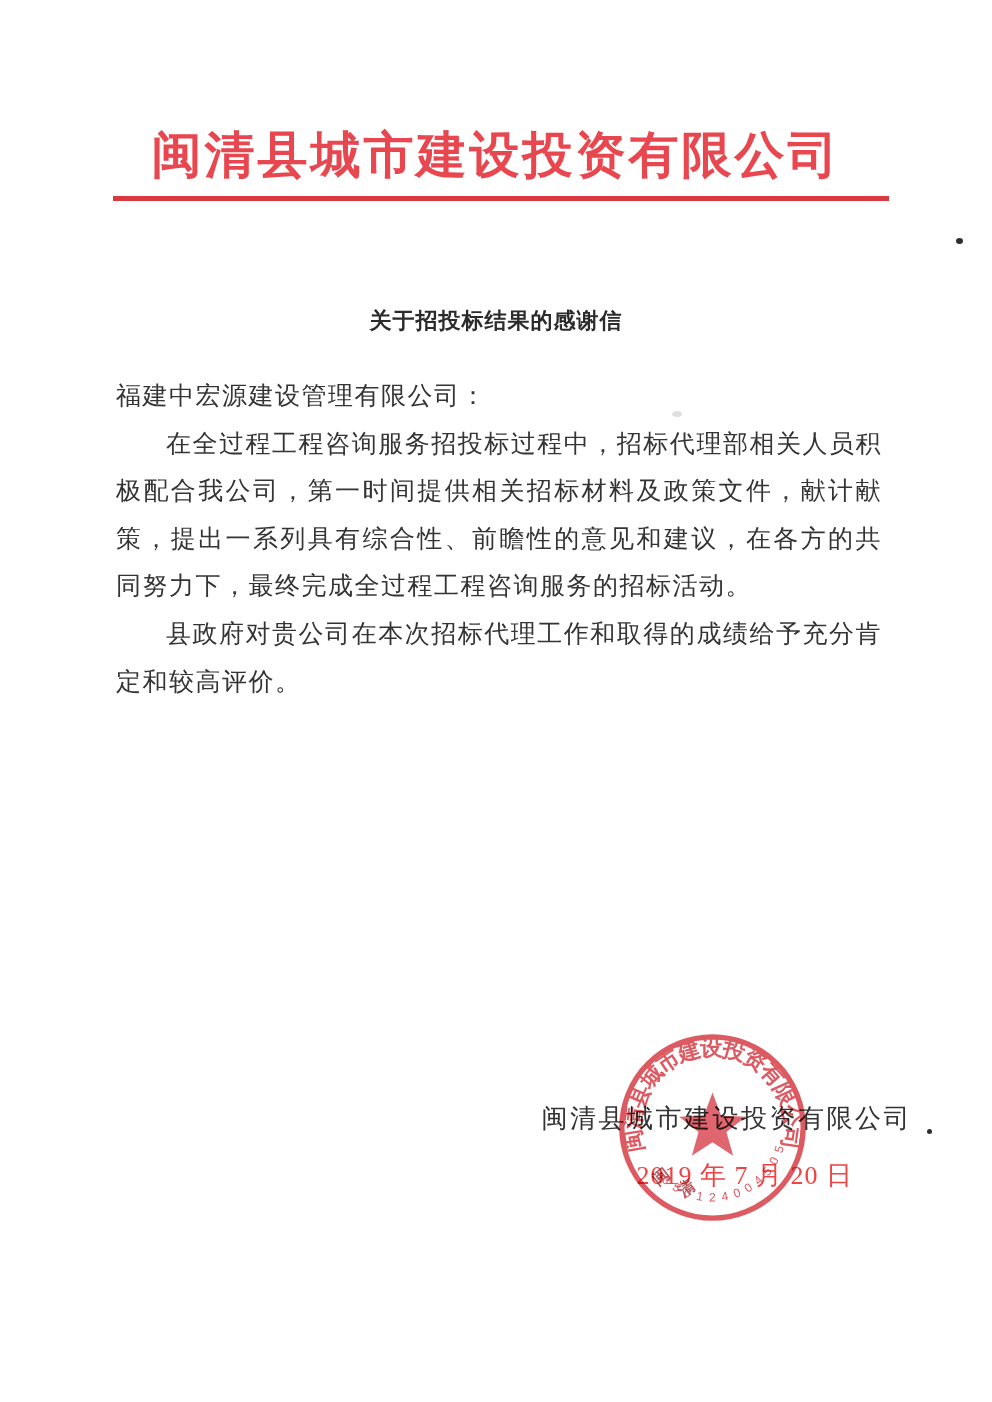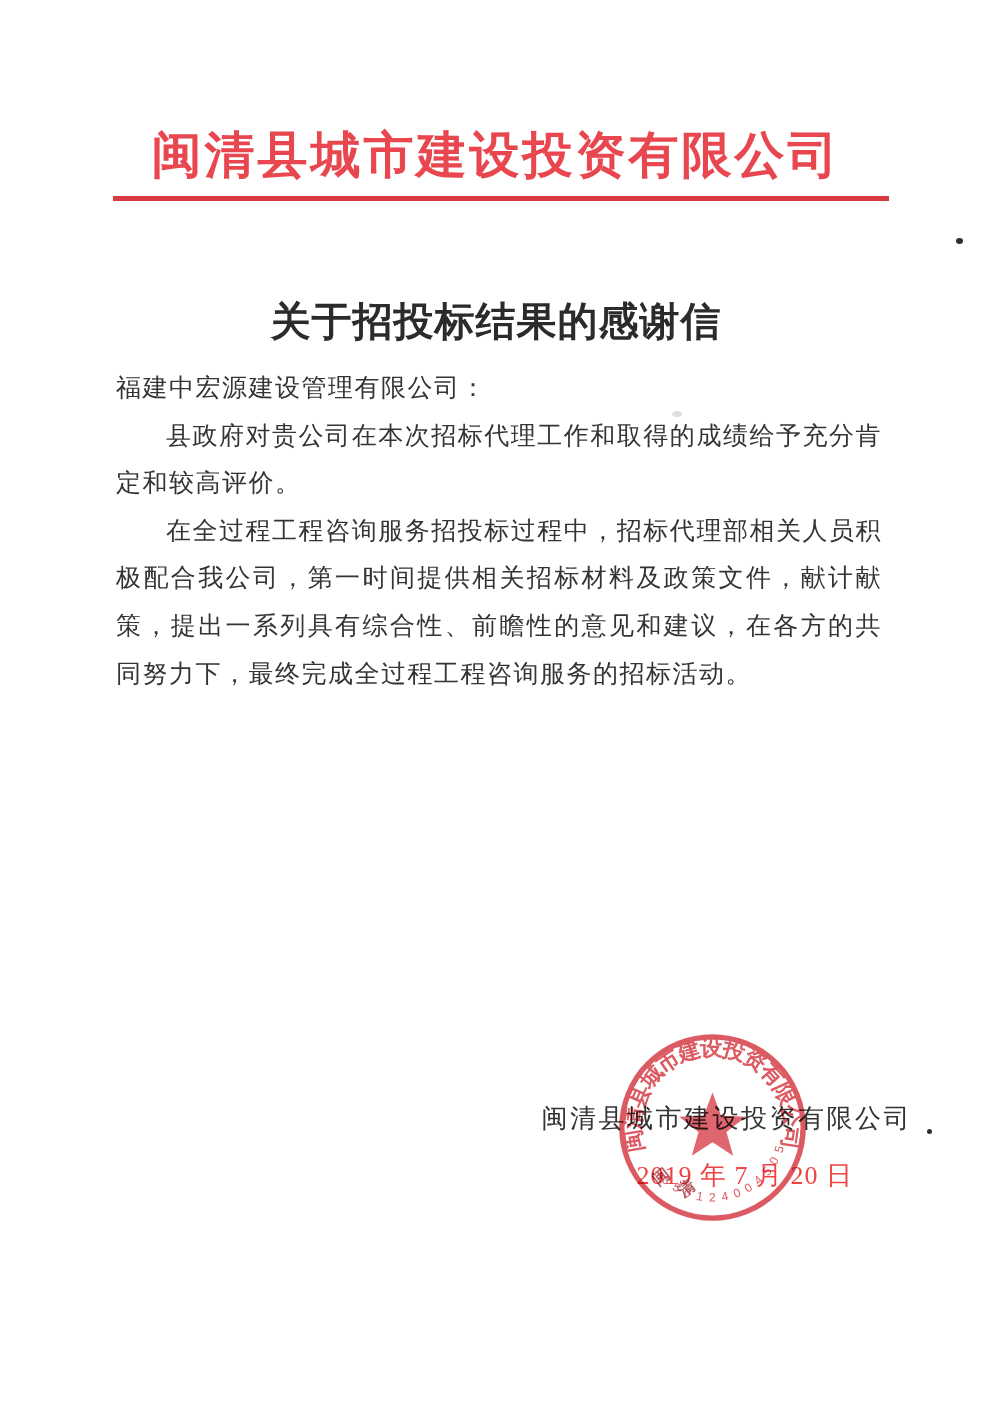--- a/index.html
+++ b/index.html
@@ -27,33 +27,33 @@
   }
   .letterhead-divider {
     position: absolute;
     top: 196px; left: 113px;
     width: 776px; height: 5px;
     background: #d93a42;
   }
   
   .doc-title {
     position: absolute;
-    top: 294px; left: 0; right: 0;
+    top: 306px; left: 0; right: 0;
     text-align: center;
     font-family: "Liberation Sans", sans-serif;
     font-weight: 700;
-    font-size: 40px;
+    font-size: 22px;
     letter-spacing: 1px;
     color: #2b2b2b;
     white-space: nowrap;
   }
   
   .body-text {
     position: absolute;
-    top: 364px; left: 116px;
+    top: 372px; left: 116px;
     width: 766px;
     font-size: 25px;
     line-height: 47.6px;
     letter-spacing: 1.5px;
     color: #343434;
     text-align: justify;
   }
   .body-text .salutation { text-indent: 0; }
   .body-text p.para { text-indent: 2em; }
   
@@ -120,22 +120,22 @@
 
 <div class="page">
 
   <div class="letterhead">闽清县城市建设投资有限公司</div>
   <div class="letterhead-divider"></div>
 
   <div class="doc-title">关于招投标结果的感谢信</div>
 
   <div class="body-text">
     <p class="salutation">福建中宏源建设管理有限公司：</p>
+    <p class="para">在全过程工程咨询服务招投标过程中，招标代理部相关人员积极配合我公司，第一时间提供相关招标材料及政策文件，献计献策，提出一系列具有综合性、前瞻性的意见和建议，在各方的共同努力下，最终完成全过程工程咨询服务的招标活动。</p>
     <p class="para">县政府对贵公司在本次招标代理工作和取得的成绩给予充分肯定和较高评价。</p>
-    <p class="para">在全过程工程咨询服务招投标过程中，招标代理部相关人员积极配合我公司，第一时间提供相关招标材料及政策文件，献计献策，提出一系列具有综合性、前瞻性的意见和建议，在各方的共同努力下，最终完成全过程工程咨询服务的招标活动。</p>
   </div>
 
   <div class="sig-company">闽清县城市建设投资有限公司</div>
   <div class="sig-date">2019 年 7 月 20 日</div>
 
   <div class="seal">
     <svg viewBox="0 0 200 200">
       <defs>
         <path id="sealArcTop" d="M 30.5 125.3 A 74 74 0 1 1 169.5 125.3" fill="none"></path>
         <path id="sealArcBottom" d="M 41.8 148.9 A 76 76 0 0 0 174.8 113.2" fill="none"></path>

